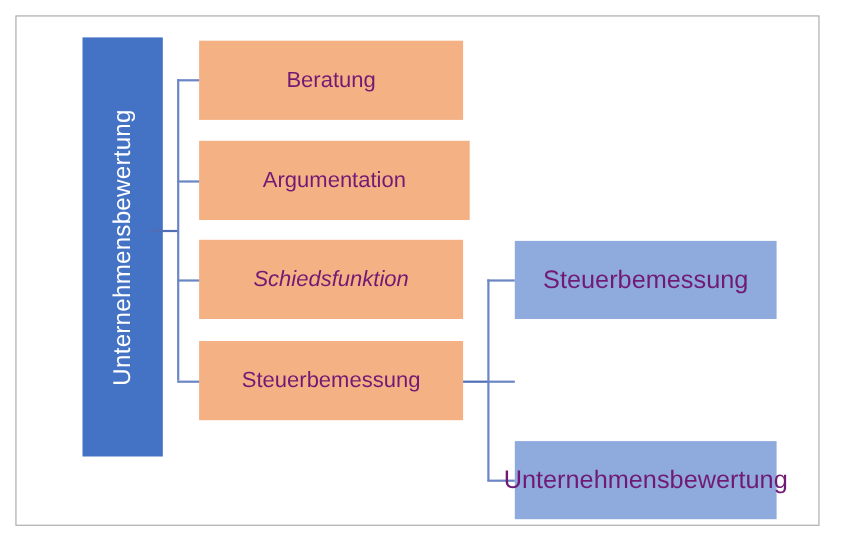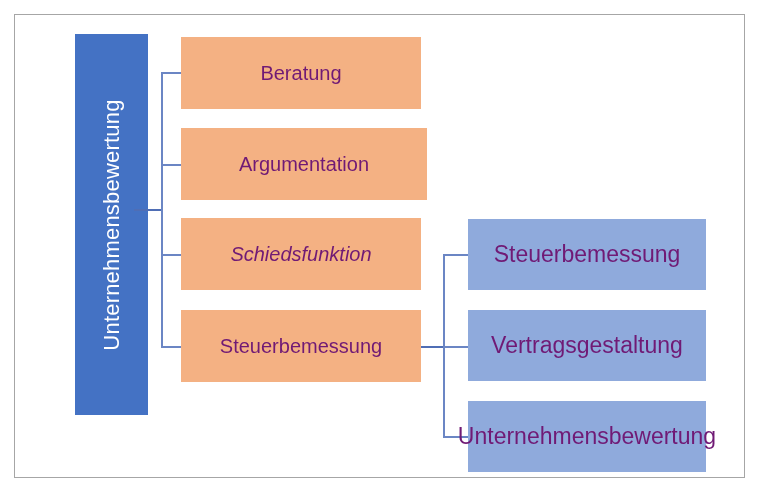--- a/index.html
+++ b/index.html
@@ -124,22 +124,19 @@
     <div class="line v" style="left:428px; top:239px; height:183px;"></div>
 
     <div class="line h" style="left:428px; top:239px; width:25px;"></div>
     <div class="line h" style="left:428px; top:331px; width:25px;"></div>
     <div class="line h" style="left:428px; top:421px; width:25px;"></div>
 
     <div class="node blue" style="left:453px; top:204px; width:238px; height:71px;">
       <span>Steuerbemessung</span>
     </div>
 
-    <div class="node blue" style="left:453px; top:295px; width:238px; height:71px;">
-      <span>Vertragsgestaltung</span>
-    </div>
 
     <div class="node blue" style="left:453px; top:386px; width:238px; height:71px;">
       <span>Unternehmensbewertung</span>
     </div>
 
   </div>
 </div>
 
 </body></html>

